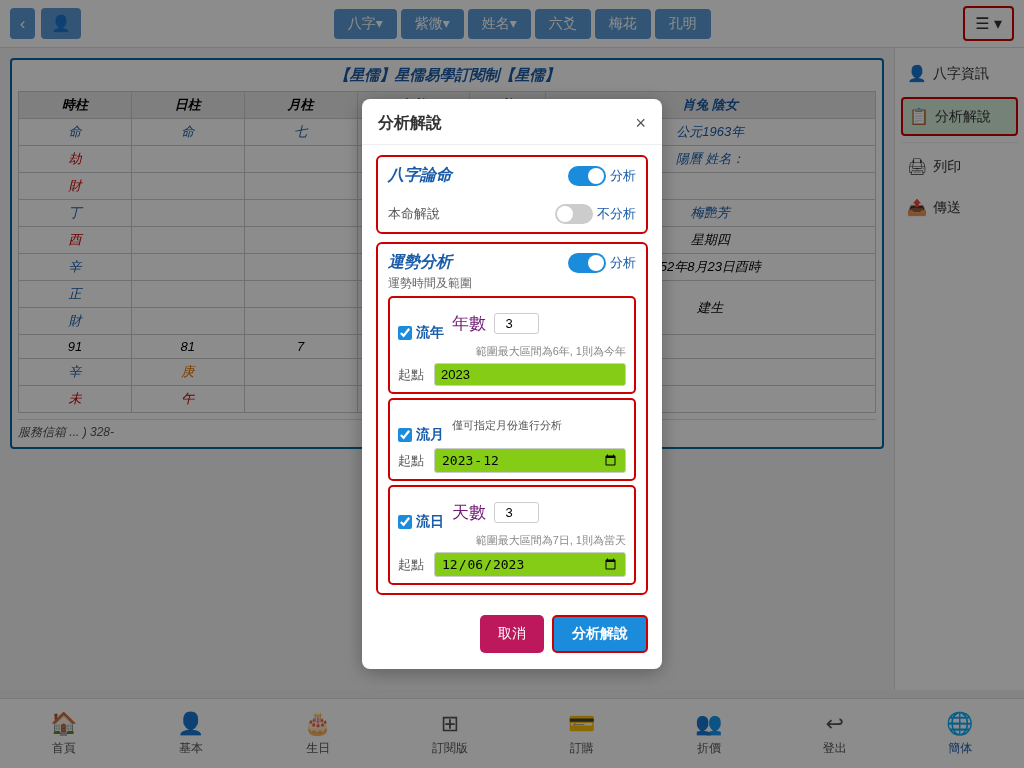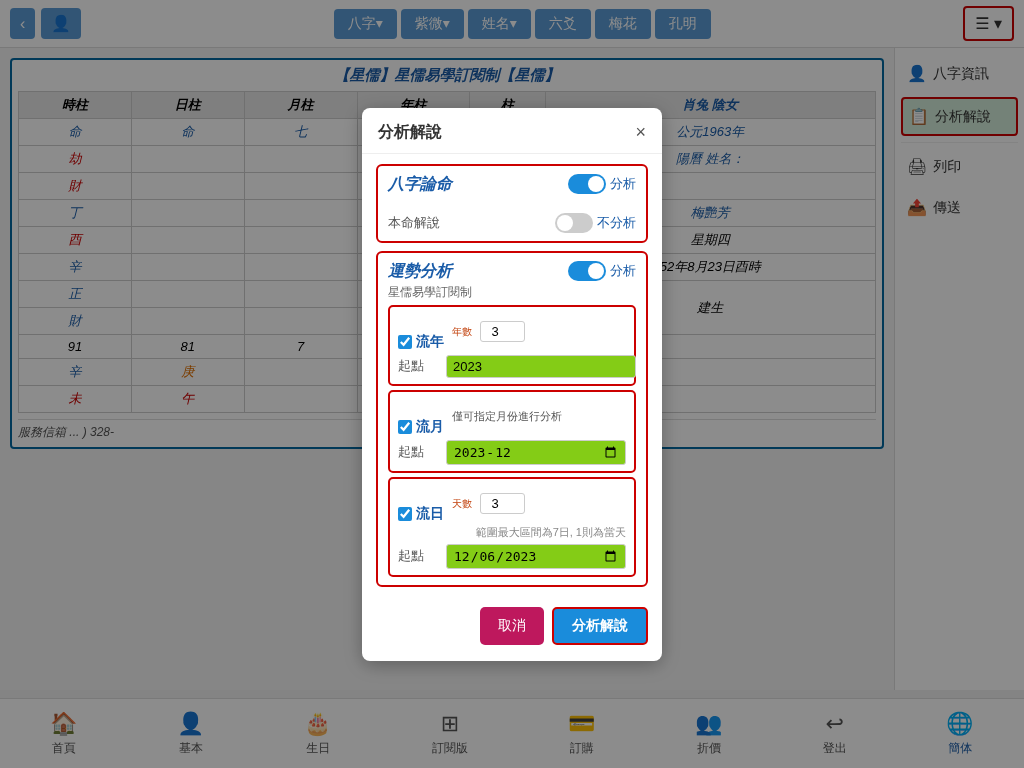--- a/index.html
+++ b/index.html
@@ -239,36 +239,36 @@
       gap: 4px;
       font-size: 14px;
       color: #1a5ca8;
       font-weight: bold;
       margin-top: 20px;
     }
     .checkbox-label input[type=checkbox] {
       accent-color: #1a8cdb;
       width: 14px; height: 14px;
     }
-    .label-text { font-size: 10px; color: #c2410c; }
+    .label-text { font-size: 17px; color: #701a75; }
     .num-input {
       width: 45px;
       border: 1px solid #ccc;
       border-radius: 3px;
       padding: 2px 4px;
       font-size: 13px;
       text-align: center;
     }
     .hint-text { font-size: 11px; color: #888; text-align: right; margin-top: 2px; }
 
     
     .start-row {
       display: flex;
       align-items: center;
-      gap: 20px;
+      gap: 8px;
       margin-top: 4px;
     }
     .start-label { font-size: 13px; color: #555; min-width: 28px; }
     .date-input {
       flex: 1;
       border: 1px solid #ccc;
       border-radius: 3px;
       padding: 3px 6px;
       font-size: 13px;
       background: #84cc16;
@@ -531,31 +531,32 @@
         <div class="section-row">
           <span class="section-title">運勢分析</span>
           <div class="toggle-label">
             <label class="toggle">
               <input type="checkbox" checked="" style="">
               <span class="toggle-slider"></span>
             </label>
             <span>分析</span>
           </div>
         </div>
-        <div class="sub-section">星儒易學訂閱制</div>
+        <div class="sub-section">運勢時間及範圍</div>
 
         <div class="inner-box">
           <div class="inner-row">
             <label class="checkbox-label">
               <input type="checkbox" checked="" style="">
               <span>流年</span>
             </label>
             <span class="label-text">年數</span>
             <input type="number" class="num-input" value="3" style="">
           </div>
+          <div class="hint-text">範圍最大區間為6年, 1則為今年</div>
           <div class="start-row">
             <span class="start-label">起點</span>
             <input type="text" class="date-input" value="2023" style="">
           </div>
         </div>
 
         <div class="inner-box">
           <div class="inner-row">
             <label class="checkbox-label">
               <input type="checkbox" checked="" style="">

